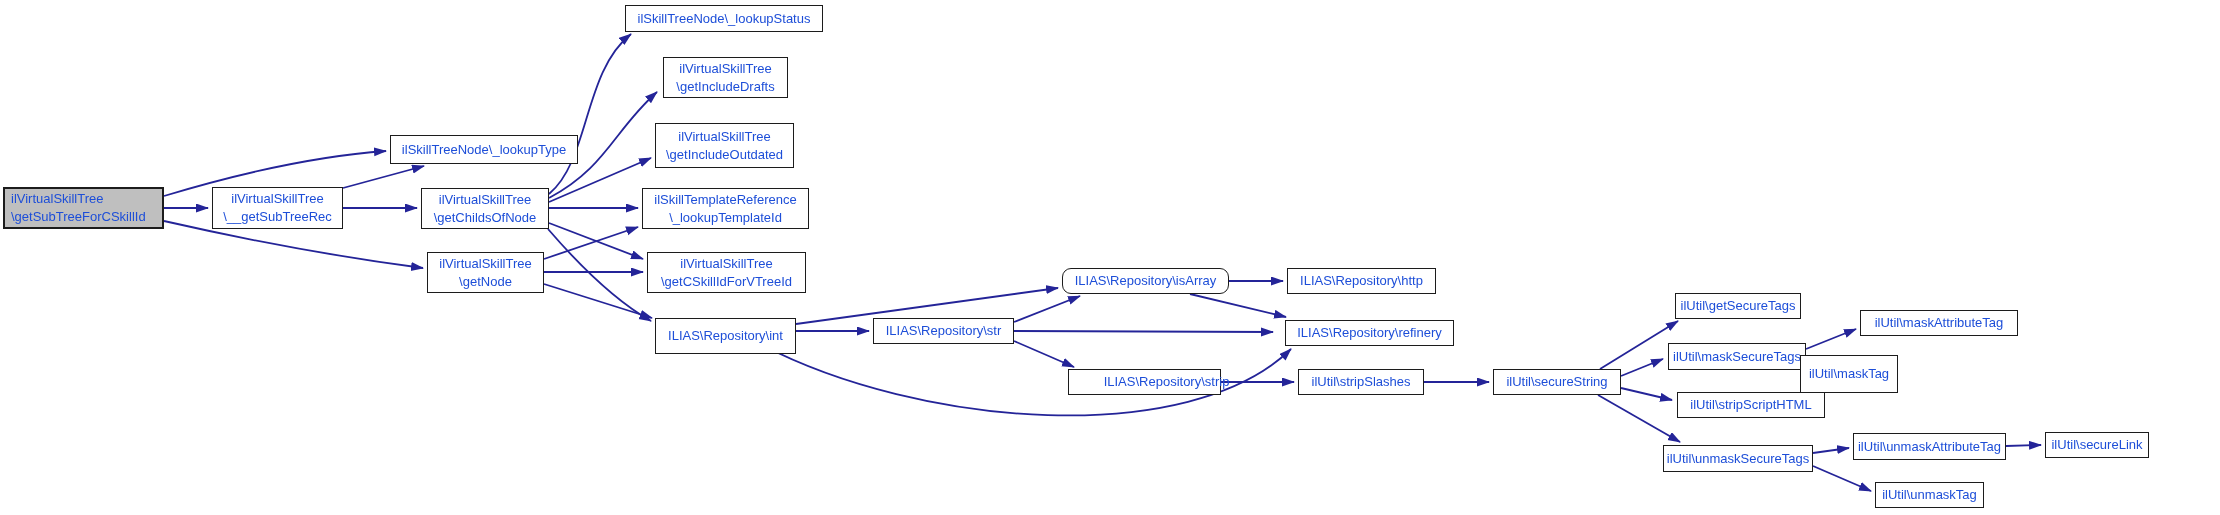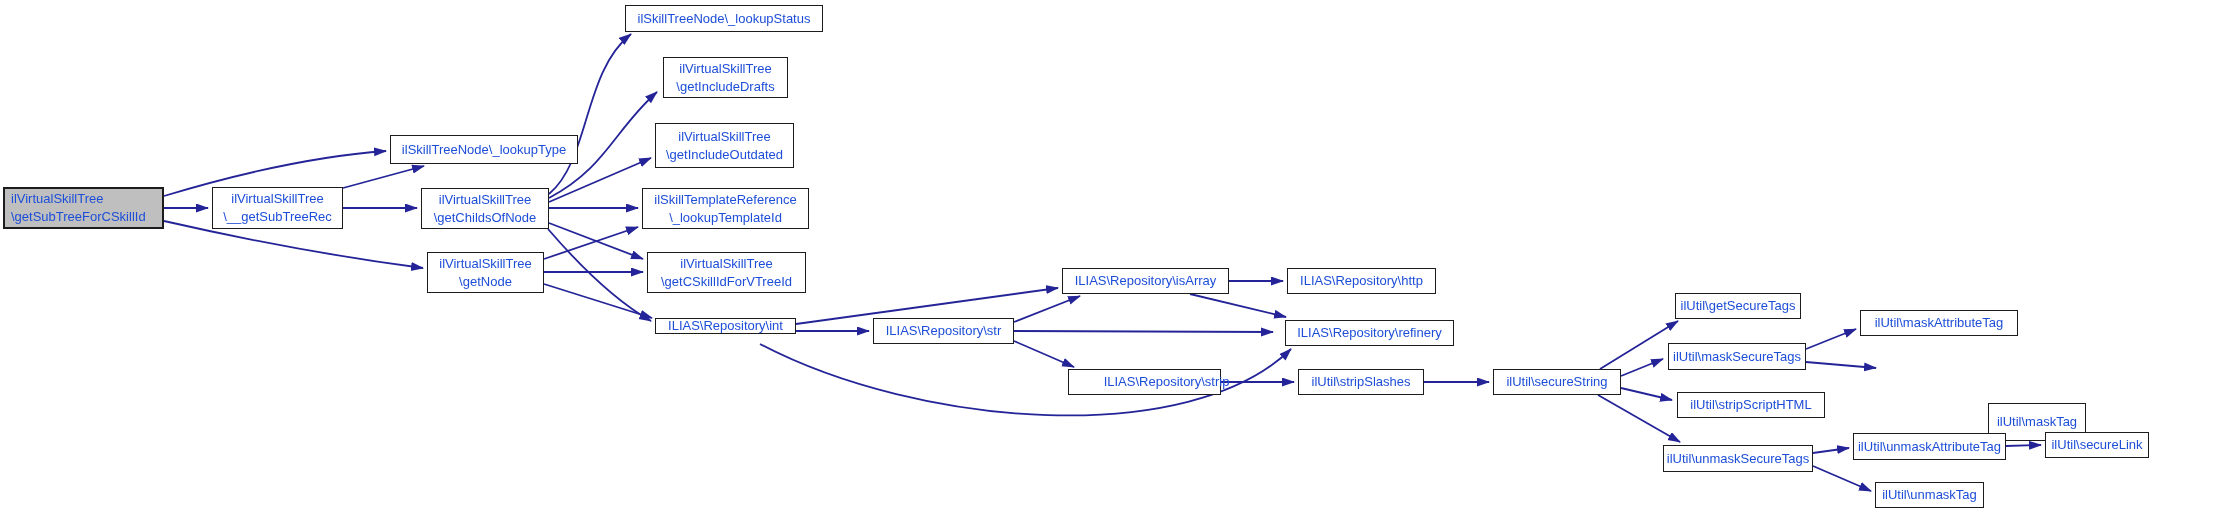--- a/index.html
+++ b/index.html
@@ -115,27 +115,27 @@
       <span>\_lookupTemplateId</span>
     </div>
     <div class="node" style="left: 427px; top: 252px; width: 117px; height: 41px;">
       <span>ilVirtualSkillTree</span>
       <span>\getNode</span>
     </div>
     <div class="node" style="left: 647px; top: 252px; width: 159px; height: 41px;">
       <span>ilVirtualSkillTree</span>
       <span>\getCSkillIdForVTreeId</span>
     </div>
-    <div class="node" style="left: 655px; top: 318px; width: 141px; height: 16px; justify-content: center;">
+    <div class="node" style="left: 655px; top: 318px; width: 141px; height: 36px; justify-content: center;">
       <span>ILIAS\Repository\int</span>
     </div>
     <div class="node" style="left: 873px; top: 318px; width: 141px; height: 26px;">
       <span>ILIAS\Repository\str</span>
     </div>
-    <div class="node" style="left: 1062px; top: 268px; width: 167px; height: 26px;">
+    <div class="node" style="left: 1062px; top: 268px; width: 167px; height: 26px; border-radius: 9px;">
       <span>ILIAS\Repository\isArray</span>
     </div>
     <div class="node" style="left: 1287px; top: 268px; width: 149px; height: 26px;">
       <span>ILIAS\Repository\http</span>
     </div>
     <div class="node" style="left: 1277px; top: 320px; width: 169px; height: 26px; margin-left: 8px;">
       <span>ILIAS\Repository\refinery</span>
     </div>
     <div class="node" style="left: 1068px; top: 369px; width: 153px; height: 26px; padding-left: 44px;">
       <span>ILIAS\Repository\strip</span>
@@ -148,21 +148,21 @@
     </div>
     <div class="node" style="left: 1675px; top: 293px; width: 126px; height: 26px;">
       <span>ilUtil\getSecureTags</span>
     </div>
     <div class="node" style="left: 1668px; top: 343px; width: 138px; height: 27px;">
       <span>ilUtil\maskSecureTags</span>
     </div>
     <div class="node" style="left: 1860px; top: 310px; width: 158px; height: 26px;">
       <span>ilUtil\maskAttributeTag</span>
     </div>
-    <div class="node" style="left: 1988px; top: 355px; width: 98px; height: 38px; margin-top: 48px;">
+    <div class="node" style="left: 1800px; top: 355px; width: 98px; height: 38px;">
       <span>ilUtil\maskTag</span>
     </div>
     <div class="node" style="left: 1677px; top: 392px; width: 148px; height: 26px;">
       <span>ilUtil\stripScriptHTML</span>
     </div>
     <div class="node" style="left: 1663px; top: 445px; width: 150px; height: 27px;">
       <span>ilUtil\unmaskSecureTags</span>
     </div>
     <div class="node" style="left: 1853px; top: 433px; width: 153px; height: 27px;">
       <span>ilUtil\unmaskAttributeTag</span>

